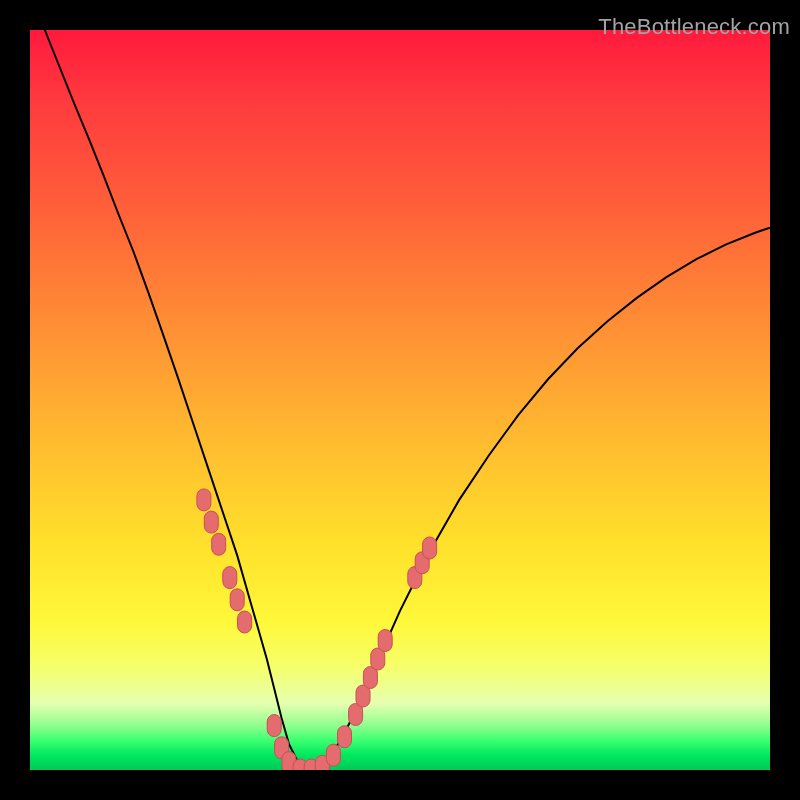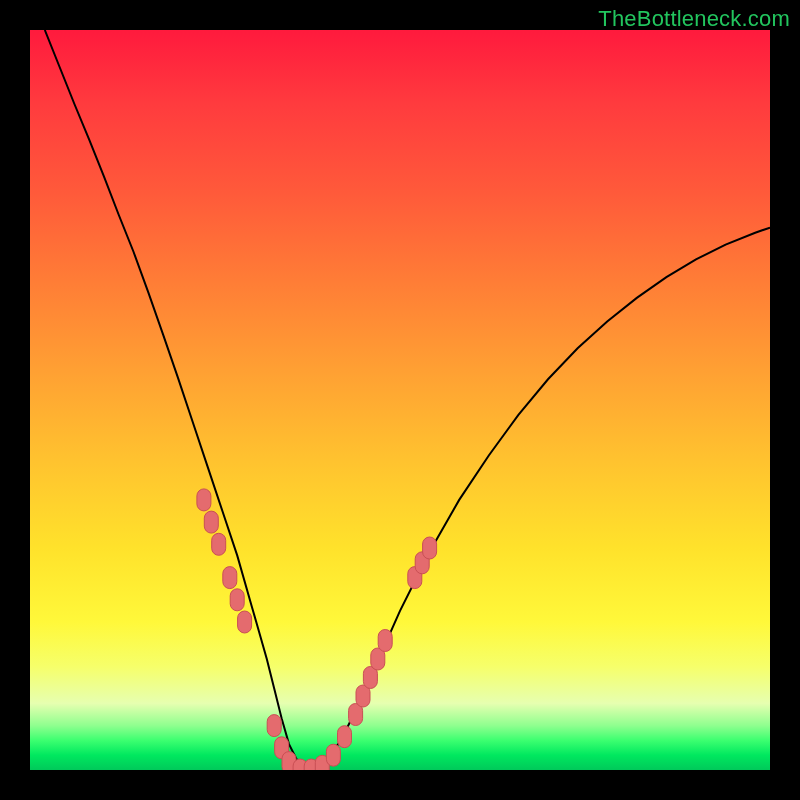--- a/index.html
+++ b/index.html
@@ -41,23 +41,23 @@
       #f6ff6a 86%,
       #e6ffb0 91%,
       #8fff8f 94%,
       #3cff70 96%,
       #00e85f 98%,
       #00c95a 100%
     );
   }
   .watermark {
     position: absolute;
-    top: 6px;
+    top: 14px;
     right: 10px;
-    color: #22c55e;
+    color: #a3a3a3;
     font-size: 22px;
     font-weight: 500;
     letter-spacing: 0.2px;
     user-select: none;
   }
   svg.curve {
     position: absolute;
     inset: 0;
   }
 </style>

